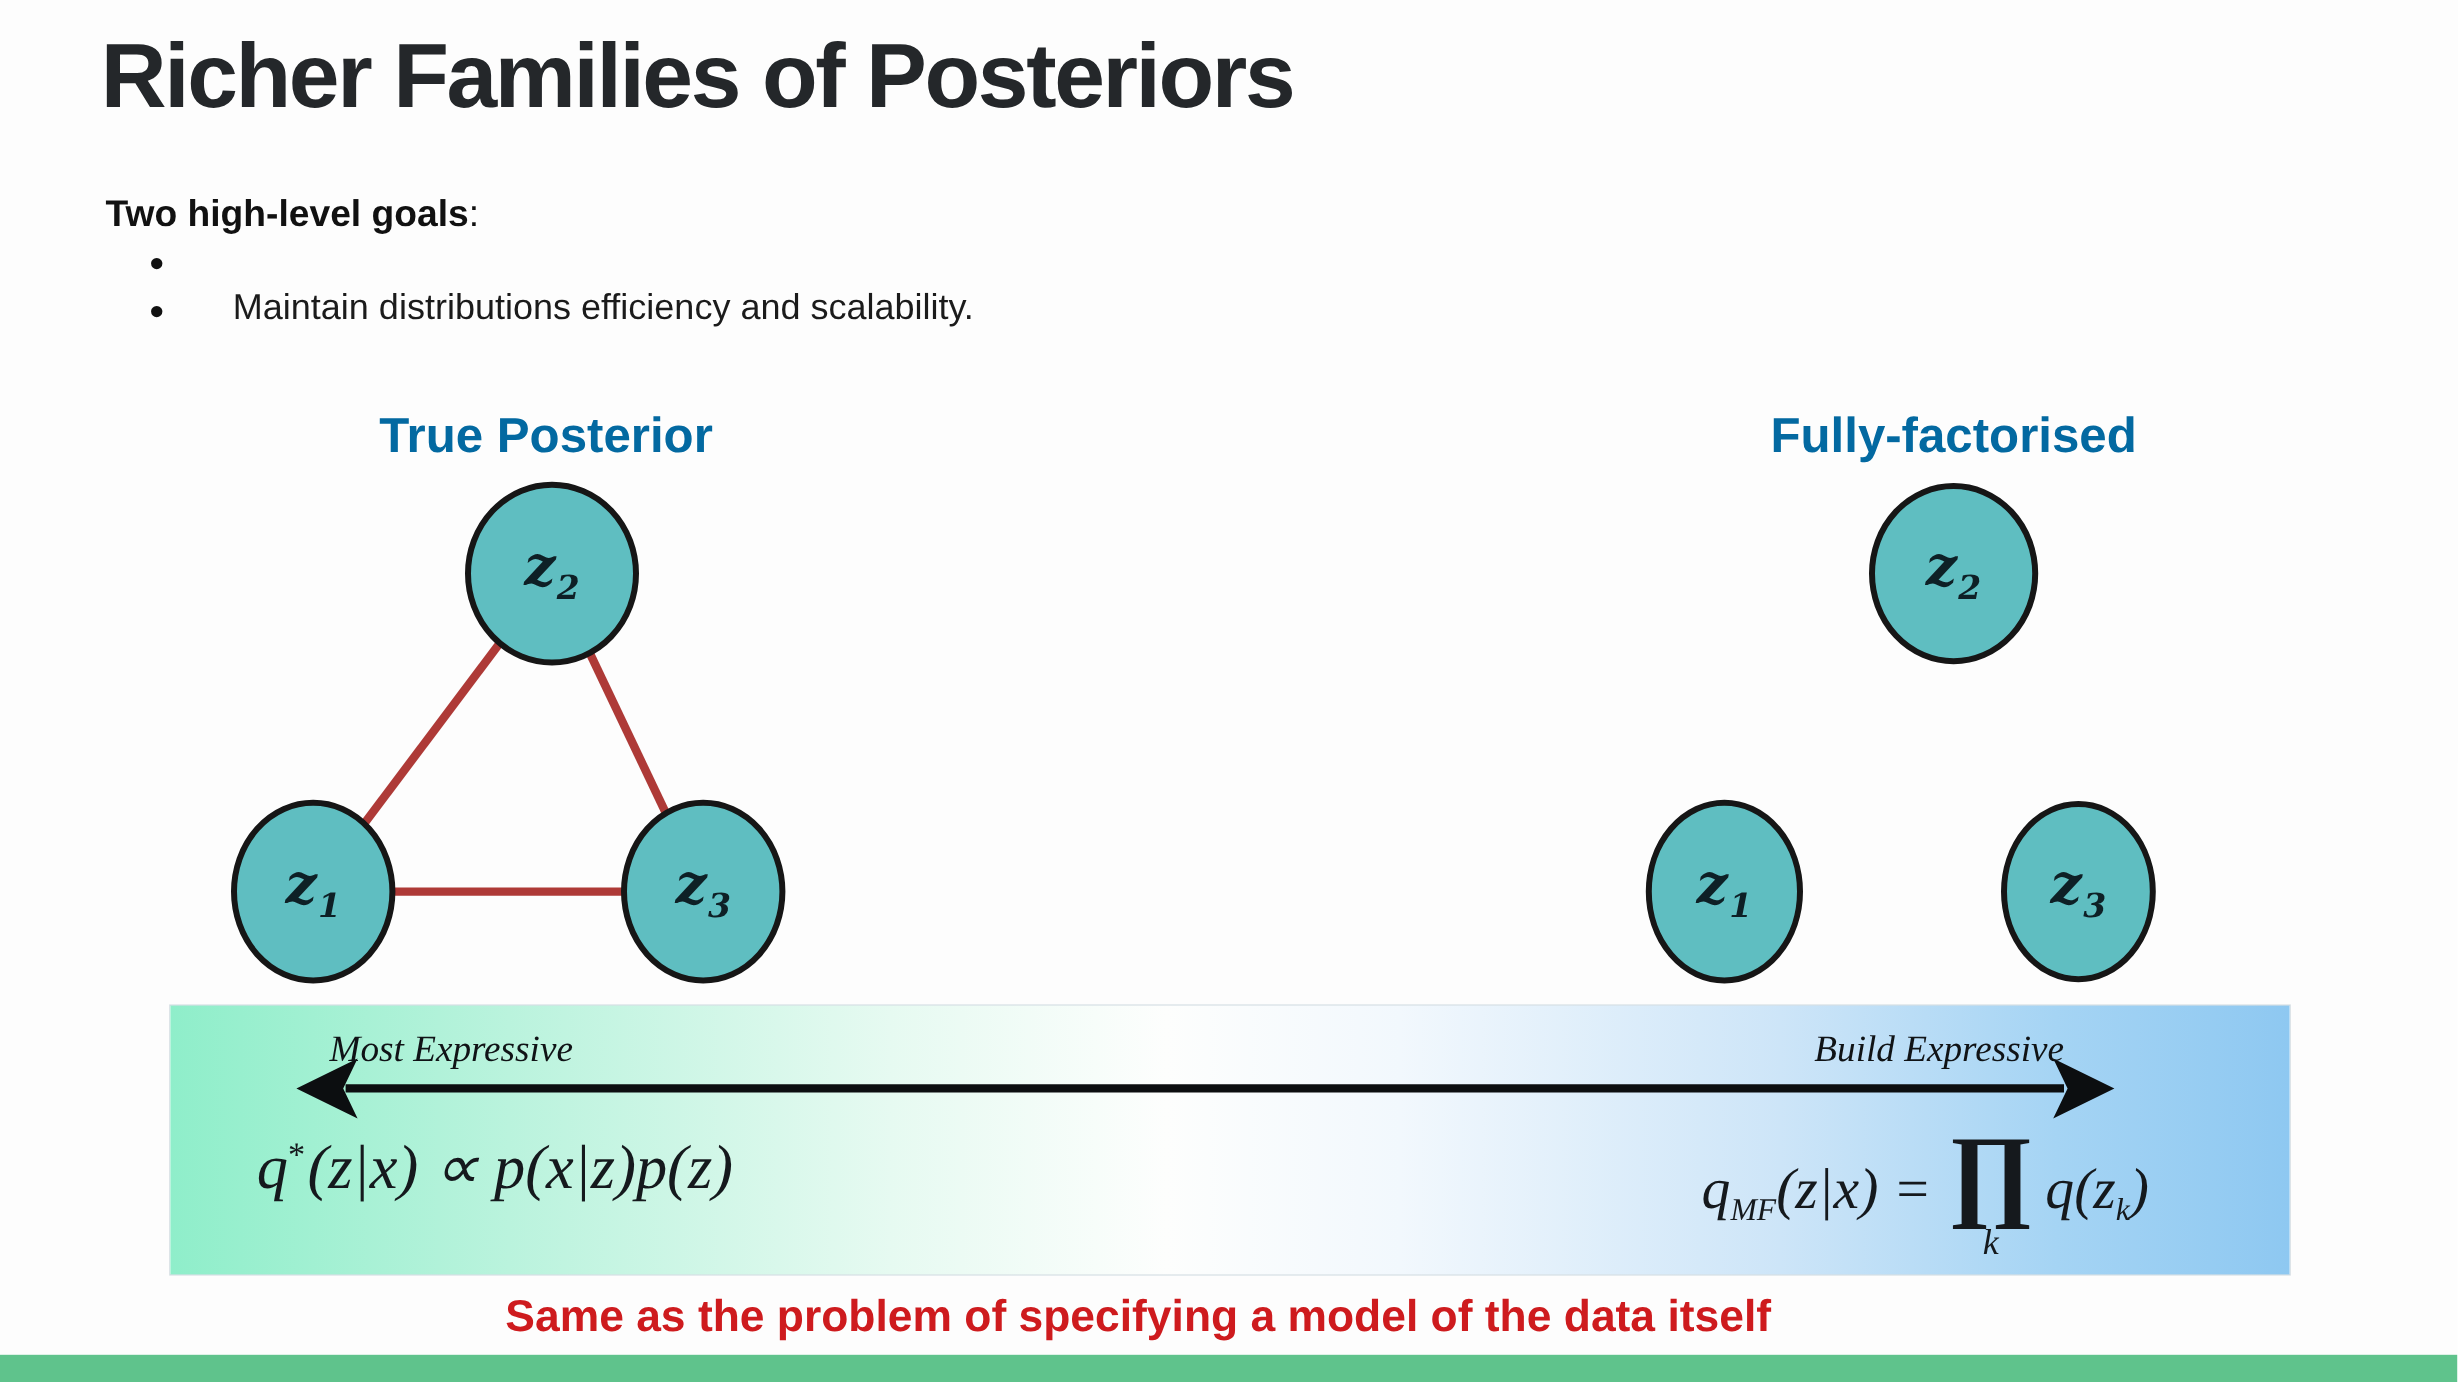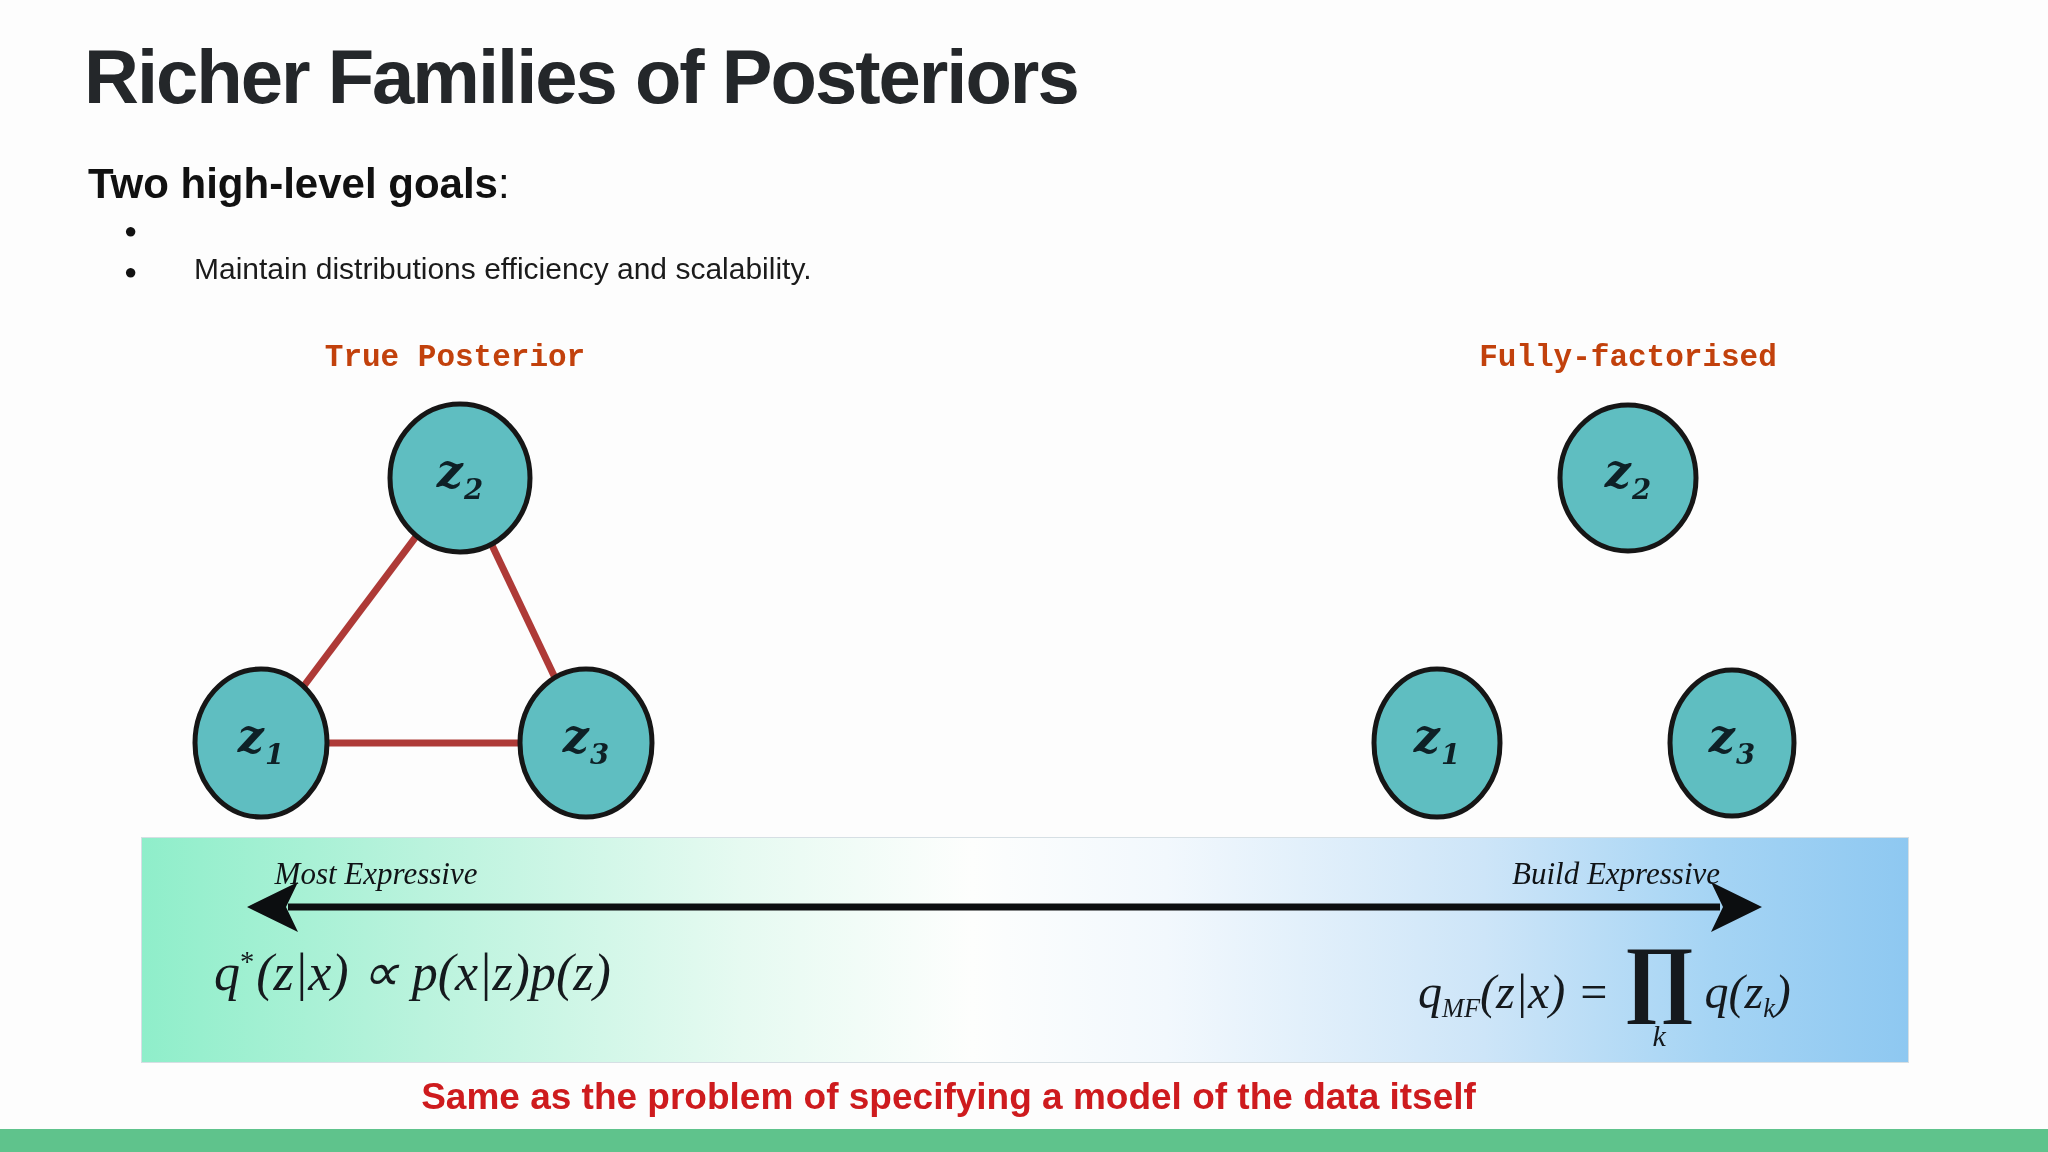--- a/index.html
+++ b/index.html
@@ -4,34 +4,34 @@
 <style>
   html,body{margin:0;padding:0;background:#ffffff;}
   #slide{
     position:relative;width:2048px;height:1152px;background:#fdfdfd;
     overflow:hidden;font-family:"Liberation Sans",sans-serif;
   }
   .abs{position:absolute;}
 
   
   .slide-title{
-    left:84px;top:33px;font-size:76px;font-weight:bold;color:#24272a;
+    left:84px;top:20px;font-size:76px;font-weight:bold;color:#24272a;
     letter-spacing:-2px;white-space:nowrap;text-align:center;
   }
 
   
   .goals{left:88px;top:160px;color:#151515;}
-  .goals-heading{font-size:42px;color:#111;}
+  .goals-heading{font-size:31px;color:#111;}
   .goals-heading .bold{font-weight:bold;}
   .goal-list{margin-top:10px;}
   .goal-item{display:flex;align-items:baseline;margin-top:8px;font-size:30px;color:#1b1b1b;}
   .goal-bullet{width:70px;padding-left:36px;font-size:22px;color:#111;}
 
   
-  .graph-title{font-size:31px;font-weight:bold;color:#c2410c;white-space:nowrap;transform:translateX(-50%);font-family:Liberation Mono, monospace;}
+  .graph-title{font-size:41px;font-weight:bold;color:#0369a1;white-space:nowrap;transform:translateX(-50%);}
   svg.overlay{left:0;top:0;pointer-events:none;}
   .node-label{
     transform:translate(-50%,-54%);
     font-family:"DejaVu Serif",serif;font-style:italic;font-weight:bold;
     font-size:46px;color:#0e2026;white-space:nowrap;
   }
   .node-label sub{font-size:0.6em;font-style:italic;vertical-align:-0.45em;margin-left:1px;}
 
   
   .grad-bar{

